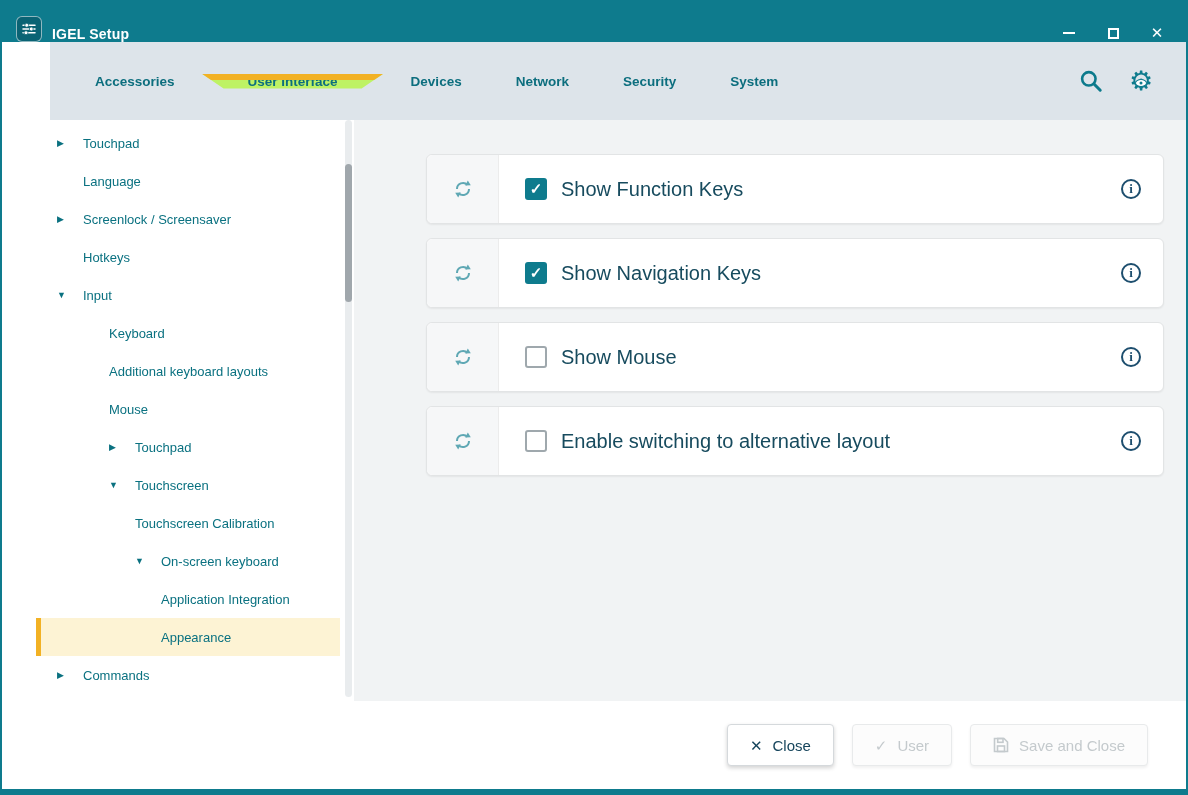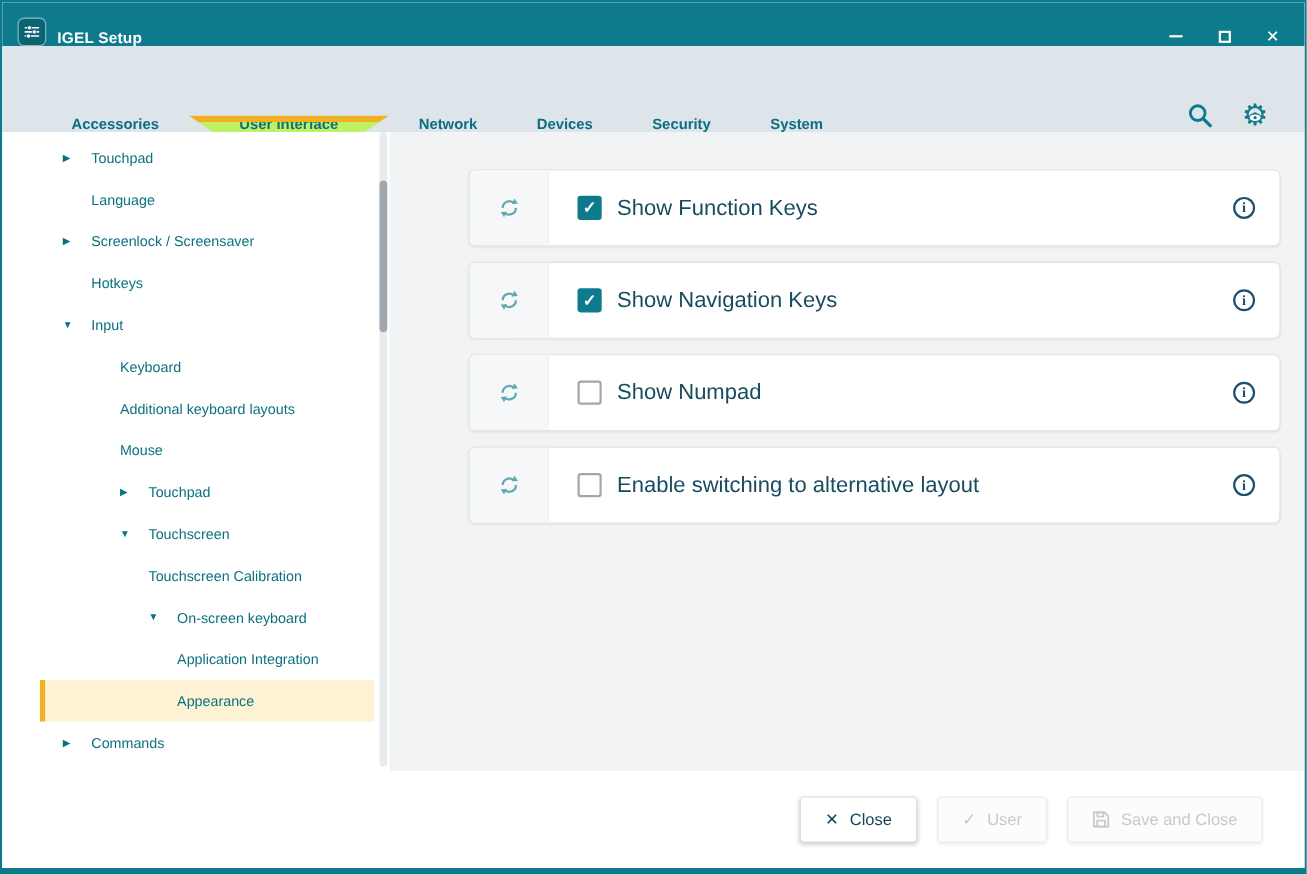--- a/index.html
+++ b/index.html
@@ -25,21 +25,21 @@
   }
   .title { color:#fff; font-weight:bold; font-size:14px; flex:1; letter-spacing:.2px; }
   .win-controls { display:flex; gap:26px; align-items:center; margin-right:6px; }
   .winbtn { color:#fff; width:18px; height:18px; display:flex; align-items:center; justify-content:center; font-size:15px; cursor:pointer; }
   .min-line { width:12px; height:2px; background:#fff; display:block; }
   .max-box { width:11px; height:11px; border:2px solid #fff; display:block; }
 
   
   .tabbar {
     flex:0 0 78px; background:var(--tabstrip,#dde4ea);
-    display:flex; align-items:flex-end; padding-left:36px; position:relative;
+    display:flex; align-items:center; padding-left:18px; position:relative;margin-left:48px;
   }
   .tabs { display:flex; align-items:stretch; }
   .tab {
     display:flex; align-items:center; padding:0 27px;
     color:#0c6e7e; font-weight:bold; font-size:13.5px; cursor:pointer; white-space:nowrap;
   }
   .tab.active {
     background:#bef264; position:relative; padding:0 46px;
     clip-path:polygon(0 0, 100% 0, calc(100% - 22px) 100%, 22px 100%);
   }
@@ -161,24 +161,24 @@
 
   <div class="tabbar">
     <div class="tabs" id="tabs">
         <div class="tab">
           <span>Accessories</span>
         </div>
         <div class="tab active">
           <span>User Interface</span>
         </div>
         <div class="tab">
+          <span>Devices</span>
+        </div>
+        <div class="tab">
           <span>Network</span>
-        </div>
-        <div class="tab">
-          <span>Devices</span>
         </div>
         <div class="tab">
           <span>Security</span>
         </div>
         <div class="tab">
           <span>System</span>
         </div>
       </div>
     <div class="tabbar-icons">
       <div class="iconbtn">
@@ -311,21 +311,21 @@
                 <g fill="none" stroke="#5fa8b4" stroke-width="2">
                   <path d="M5 11 a6 6 0 0 1 10.4-4.1"></path>
                   <path d="M17 11 a6 6 0 0 1 -10.4 4.1"></path>
                 </g>
                 <polygon points="15.8,2.4 18.8,7.2 13.2,7.5" fill="#5fa8b4"></polygon>
                 <polygon points="6.2,19.6 3.2,14.8 8.8,14.5" fill="#5fa8b4"></polygon>
               </svg>
             </div>
             <div class="setting-main">
               <span class="checkbox unchecked"></span>
-              <span class="setting-label">Show Numpad</span>
+              <span class="setting-label">Show Mouse</span>
             </div>
             <span class="info">i</span>
           </div>
           <div class="card">
             <div class="reset-cell">
               <svg width="22" height="22" viewBox="0 0 22 22" aria-hidden="true">
                 <g fill="none" stroke="#5fa8b4" stroke-width="2">
                   <path d="M5 11 a6 6 0 0 1 10.4-4.1"></path>
                   <path d="M17 11 a6 6 0 0 1 -10.4 4.1"></path>
                 </g>

